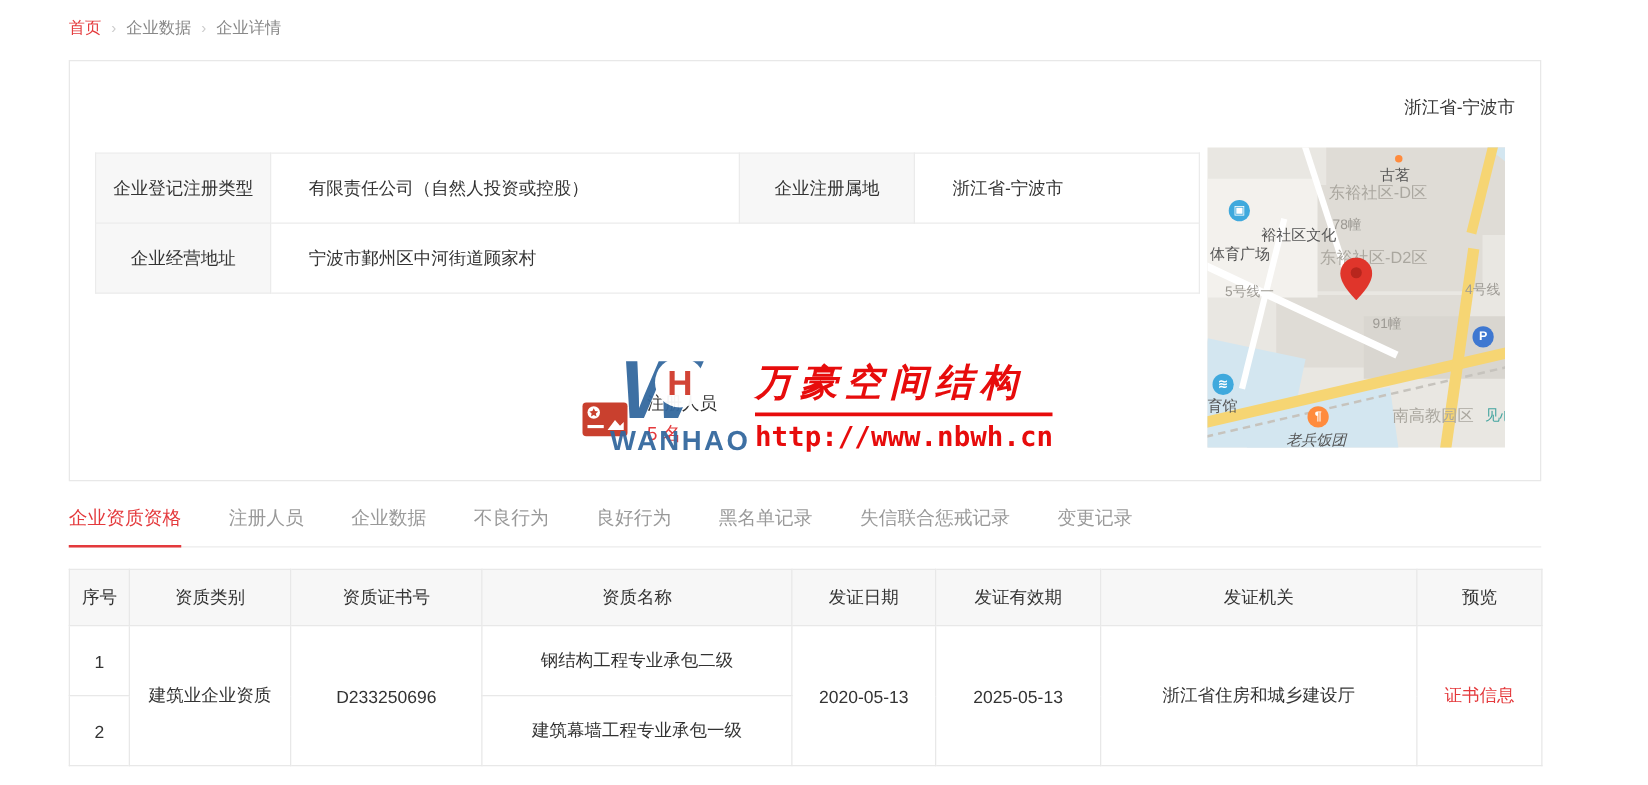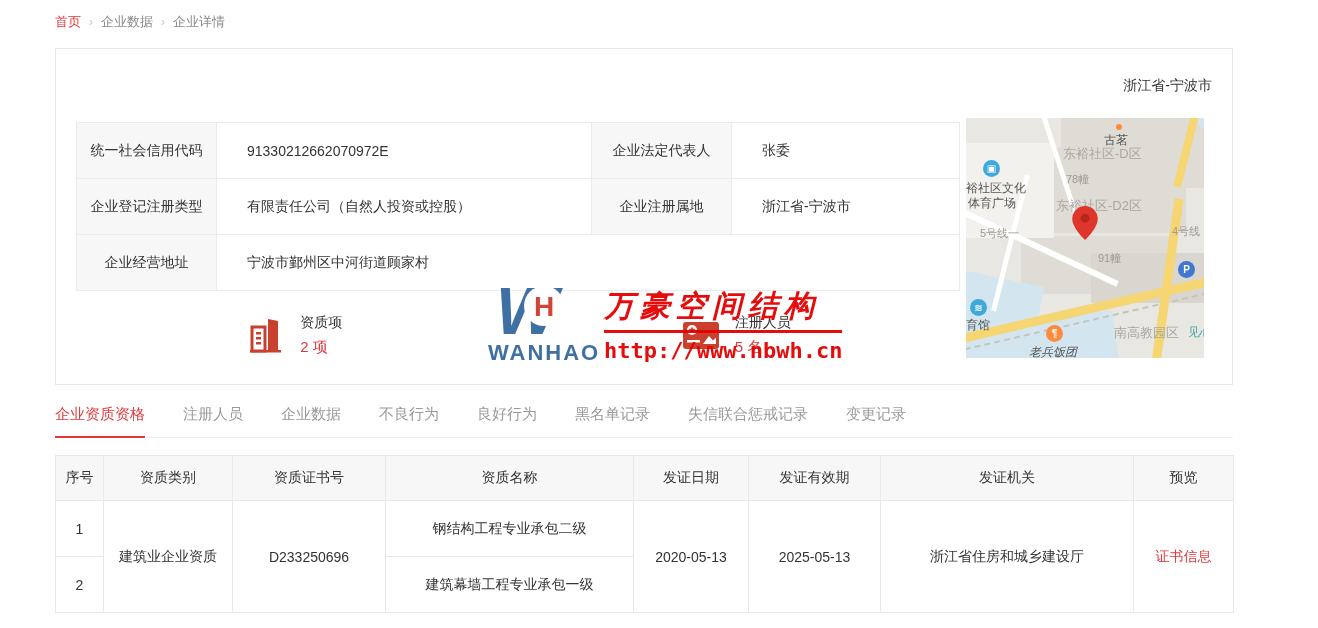--- a/index.html
+++ b/index.html
@@ -84,54 +84,34 @@
   <div class="card-region">浙江省-宁波市</div>
 
   <table class="info">
     <colgroup>
         <col style="width:140px">
         <col style="width:375px">
         <col style="width:140px">
         <col style="width:228px">
       </colgroup>
     <tbody>
-        <tr>
-      <th>统一社会信用代码</th>
-      <td>91330212662070972E</td>
-      <th>企业法定代表人</th>
-      <td>张委</td>
-    </tr>
     <tr>
       <th>企业登记注册类型</th>
       <td>有限责任公司（自然人投资或控股）</td>
       <th>企业注册属地</th>
       <td>浙江省-宁波市</td>
     </tr>
     <tr>
       <th>企业经营地址</th>
       <td colspan="3">宁波市鄞州区中河街道顾家村</td>
     </tr>
   </tbody>
     </table>
 
   <div class="stats">
-    <div class="stat">
-      <svg viewBox="0 0 44 44">
-        <rect x="8" y="14" width="13" height="24" fill="none" stroke="#c9402e" stroke-width="3"></rect>
-        <rect x="12" y="19" width="5" height="2.5" fill="#c9402e"></rect>
-          <rect x="12" y="24" width="5" height="2.5" fill="#c9402e"></rect>
-          <rect x="12" y="29" width="5" height="2.5" fill="#c9402e"></rect>
-        <path d="M24 38 L24 6 L34 8 L34 38 Z" fill="#c9402e"></path>
-        <rect x="6" y="37" width="31" height="2.5" fill="#c9402e"></rect>
-      </svg>
-      <div class="txt">
-        <span class="lbl">资质项</span>
-        <span class="cnt">2 项</span>
-      </div>
-    </div>
     <div class="stat">
       <svg viewBox="0 0 44 44">
         <rect x="4" y="9" width="36" height="27" rx="3" fill="#c9402e"></rect>
         <circle cx="13" cy="17" r="5" fill="#fff"></circle>
         <path d="M13 13.6 l1.1 2.2 2.4 .3 -1.8 1.7 .5 2.4 -2.2-1.2 -2.2 1.2 .5-2.4 -1.8-1.7 2.4-.3 Z" fill="#c9402e"></path>
         <rect x="8" y="27" width="13" height="2.5" fill="#fff"></rect>
         <path d="M24 31 L30 23 L34 27.5 L37 24.5 L37 31 Z" fill="#fff"></path>
       </svg>
       <div class="txt">
         <span class="lbl">注册人员</span>
@@ -156,21 +136,21 @@
     <div class="dashline" style="left:-15px; top:200px; width:290px; height:0; transform:rotate(-13deg);"></div>
     <div class="road-y" style="left:196px; top:80px; width:9px; height:180px; transform:rotate(8deg);"></div>
     <div class="road-y" style="left:218px; top:-20px; width:8px; height:90px; transform:rotate(14deg);"></div>
 
     <div class="dot" style="left:150px; top:6px;"></div>
     <div class="mlabel dark" style="left:138px; top:14px;">古茗</div>
     <div class="mlabel big" style="left:97px; top:27px;">东裕社区-D区</div>
     <div class="mlabel small" style="left:100px; top:54px;">78幢</div>
     <div class="mlabel big" style="left:90px; top:79px;">东裕社区-D2区</div>
     <div class="poi blue" style="left:17px; top:42px;">▣</div>
-    <div class="mlabel dark" style="left:0px; top:62px;">裕社区文化</div>
+    <div class="mlabel dark" style="left:0px; top:62px;padding-left:43px;">裕社区文化</div>
     <div class="mlabel dark" style="left:2px; top:77px;">体育广场</div>
     <div class="mlabel small" style="left:14px; top:108px;">5号线一</div>
     <div class="mlabel small" style="left:206px; top:106px;">4号线</div>
     <div class="mlabel small" style="left:132px; top:133px;">91幢</div>
     <div class="poi navy" style="left:212px; top:143px;">P</div>
     <div class="poi blue" style="left:4px; top:181px;">≋</div>
     <div class="mlabel dark" style="left:0px; top:199px;">育馆</div>
     <div class="poi orange" style="left:80px; top:207px;">¶</div>
     <div class="mlabel dark" style="left:63px; top:226px;font-style:italic;">老兵饭团</div>
     <div class="mlabel big" style="left:148px; top:206px;">南高教园区</div>

